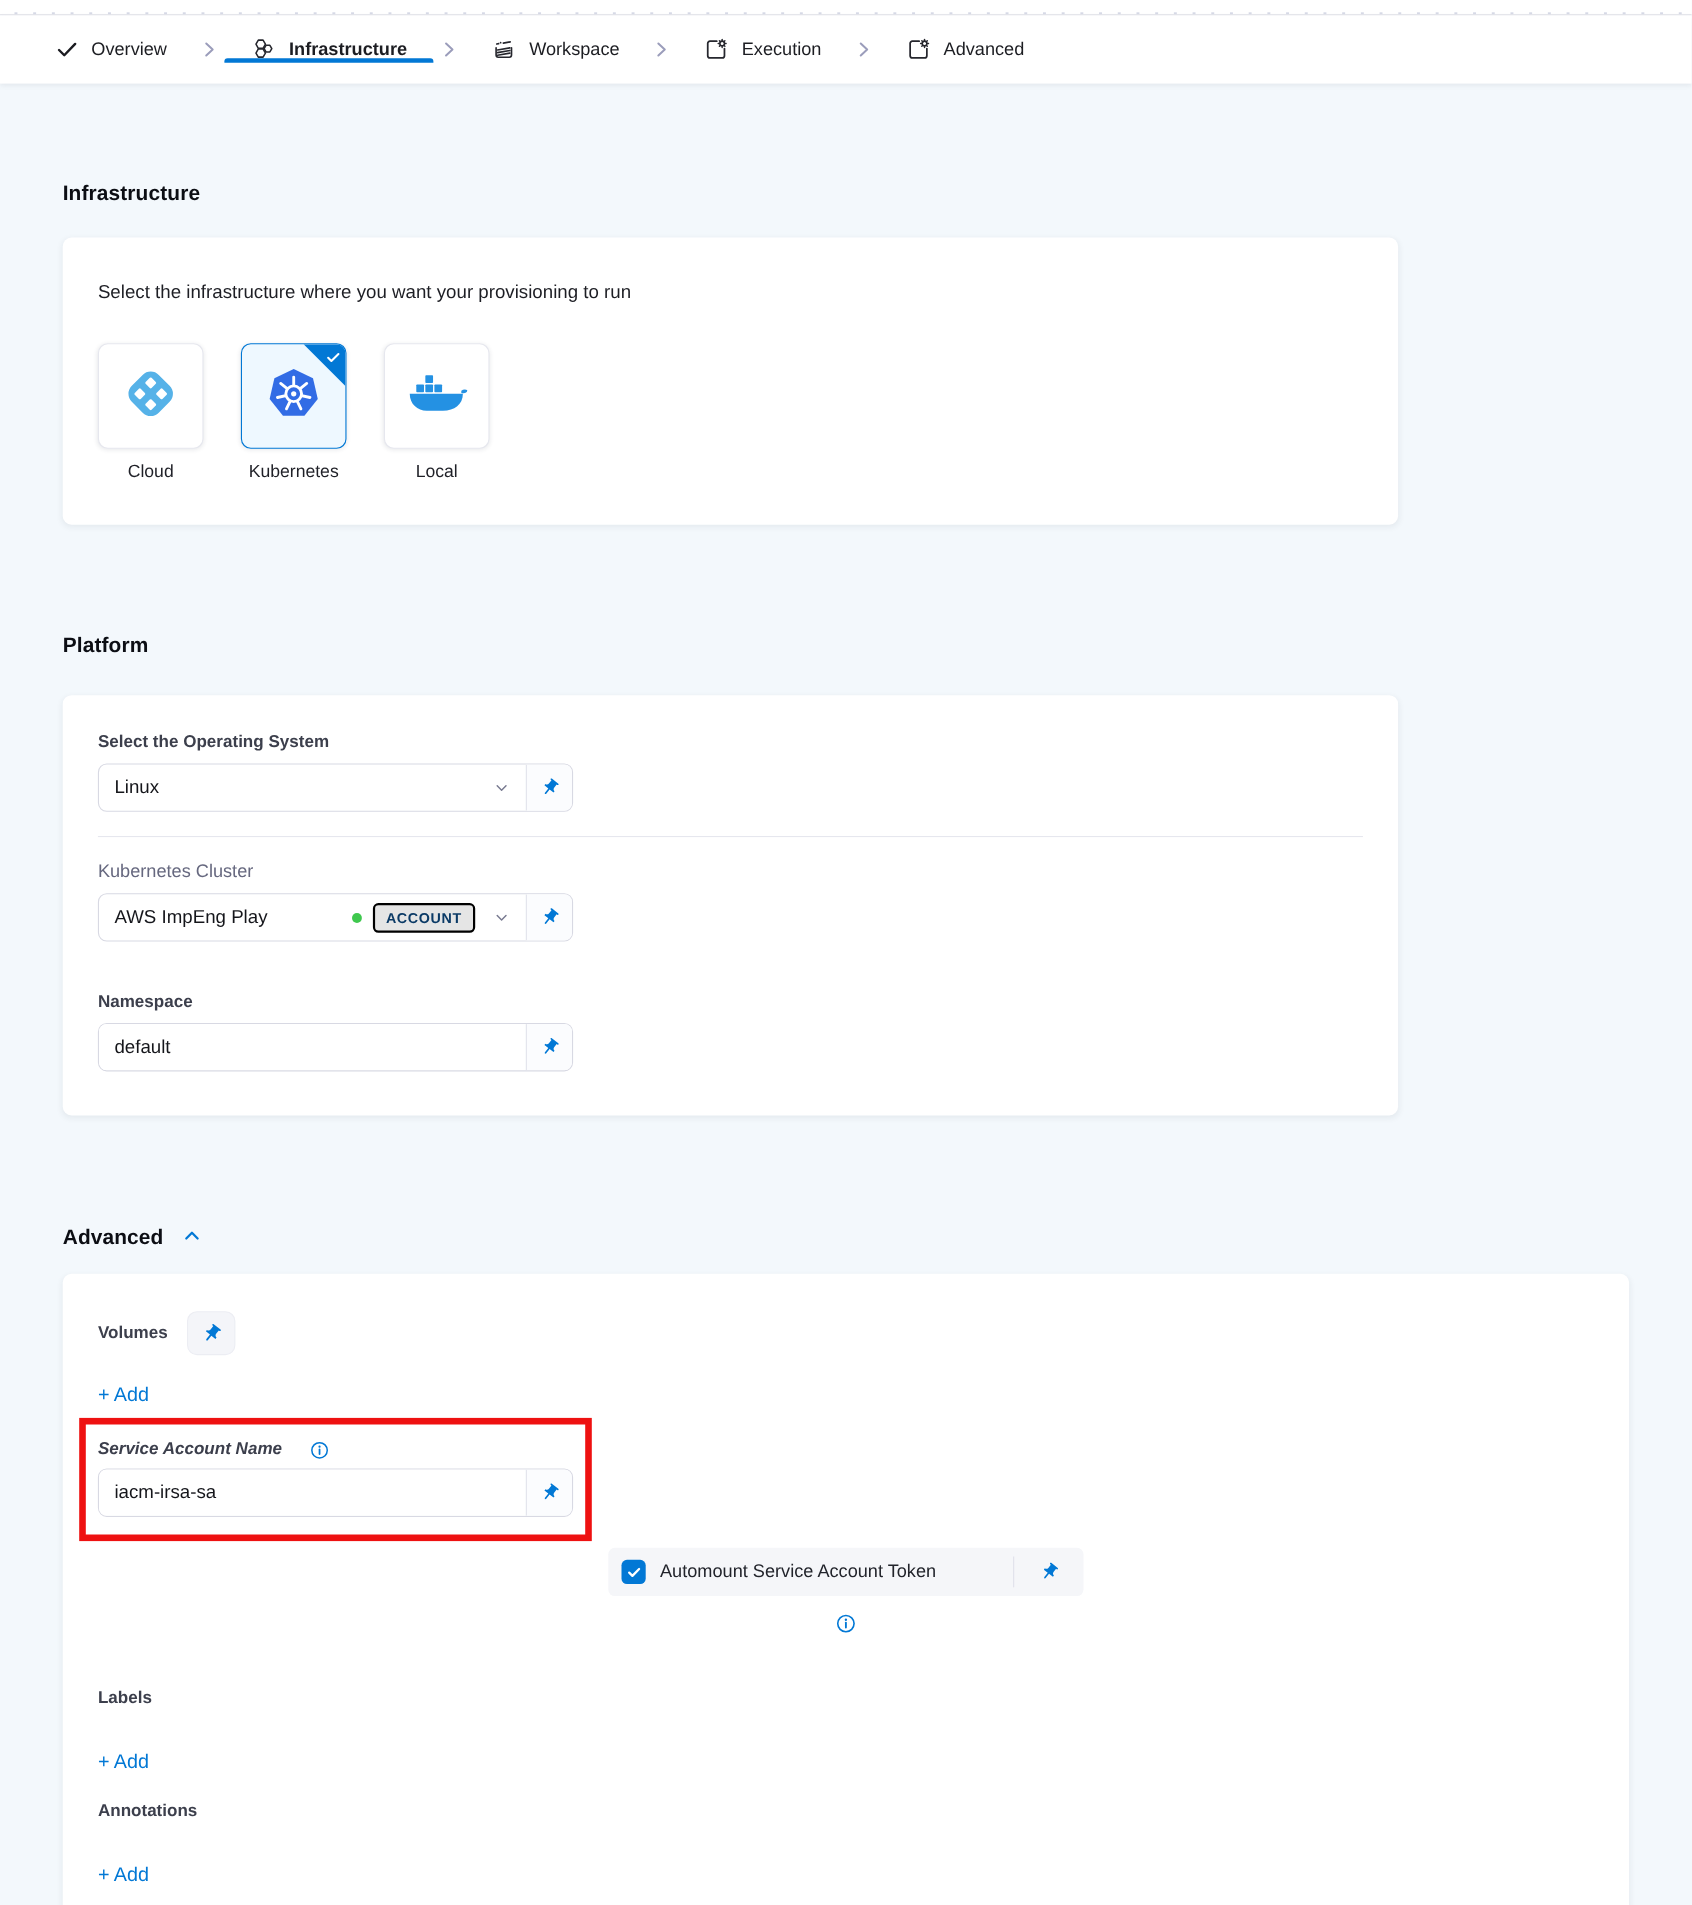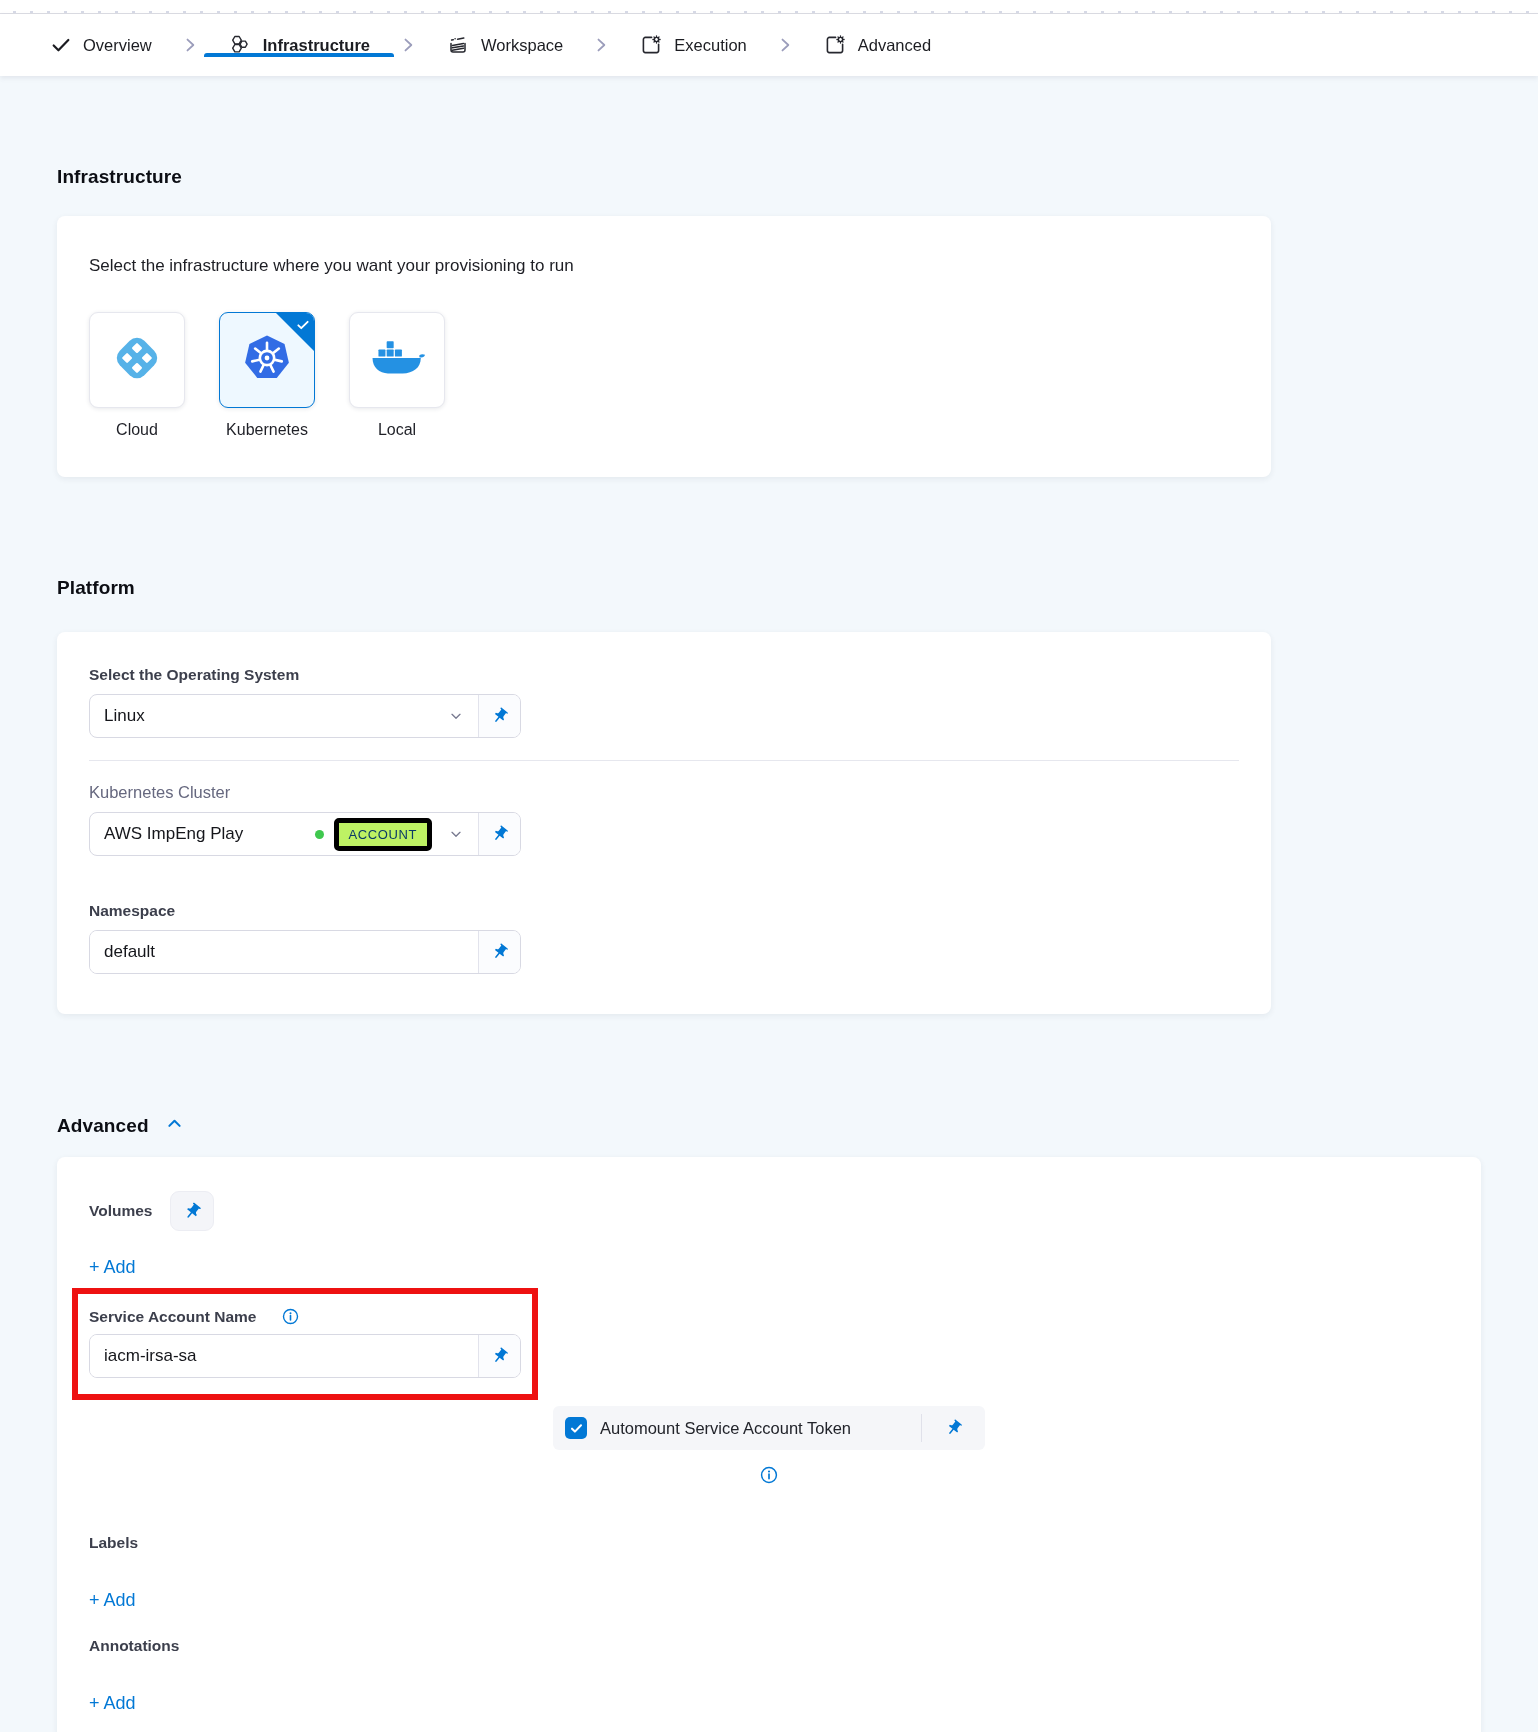--- a/index.html
+++ b/index.html
@@ -60,35 +60,35 @@
   .ival-area { flex:1; display:flex; align-items:center; gap:10px; padding:0 14px; cursor:pointer; min-width:0;text-align:center; }
   .ival { font-size:17px; color:#15161b; white-space:nowrap; }
   .ival-input { flex:1; border:none; outline:none; font-size:17px; color:#15161b;
     font-family:"Liberation Sans", sans-serif; padding:0 14px; min-width:0; }
   .chev { display:flex; align-items:center; margin-left:auto; }
   .chev.inner { margin-left:6px; }
   .pinseg { width:42px; display:flex; align-items:center; justify-content:center;
     border-left:1px solid #e2e3ec; background:#fbfcfe; cursor:pointer; }
   .pin-rot { display:inline-block; transform:rotate(38deg); line-height:0; }
   .dot { width:9px; height:9px; border-radius:50%; background:#3fc84e; flex:none; margin-left:auto; }
-  .badge { border:5px solid #000000; border-radius:5px; background:#bef264; color:#0b3a66;
-    font-size:13px; letter-spacing:0.6px; padding:4px 10px; font-weight:400; flex:none; }
+  .badge { border:2px solid #000000; border-radius:5px; background:#e5e5e5; color:#0b3a66;
+    font-size:13px; letter-spacing:0.6px; padding:4px 10px; font-weight:700; flex:none; }
   .hdiv { border:none; border-top:1px solid #e6e7ee; margin:22px 0; }
   .field { margin-top:0; }
   .mt-cluster { margin-top:0; }
   .mt-ns { margin-top:46px; }
 
   
   .vol-row { display:flex; align-items:center; gap:18px; }
   .vol-row .flabel { margin-bottom:0; }
   .pinbtn { width:44px; height:40px; border:1px solid #ecedf3; border-radius:9px; background:#f4f5f9;
     display:flex; align-items:center; justify-content:center; cursor:pointer; }
   .addlink { display:inline-block; margin-top:26px; font-size:18px; color:#0278d5; cursor:pointer; text-decoration:none; }
   .red-box { margin:10px 0 0 -17px; border:6px solid #ee1111; padding:14px 11px 16px 11px; width:466px; }
-  .label-row { display:flex; align-items:flex-start; gap:26px; margin-bottom:8px; }
+  .label-row { display:flex; align-items:flex-end; gap:26px; margin-bottom:8px;font-style:italic; }
   .label-row .flabel { margin-bottom:0; }
   .check-outer { display:flex; align-items:center; gap:16px; margin-top:6px;flex-direction:column; }
   .check-row { width:432px; height:44px; background:#f5f6f9; border-radius:6px;
     display:flex; align-items:center; padding:0 12px; gap:13px; }
   .checkbox { width:22px; height:22px; border-radius:5px; background:#0278d5;
     display:flex; align-items:center; justify-content:center; cursor:pointer; flex:none; }
   .cklabel { font-size:16.5px; color:#22242b; }
   .vdiv { width:1px; height:28px; background:#e0e1ea; margin-left:auto; }
   .check-row .pinseg2 { width:38px; display:flex; align-items:center; justify-content:center; cursor:pointer; }
   .info { display:flex; align-items:center; cursor:pointer; }

